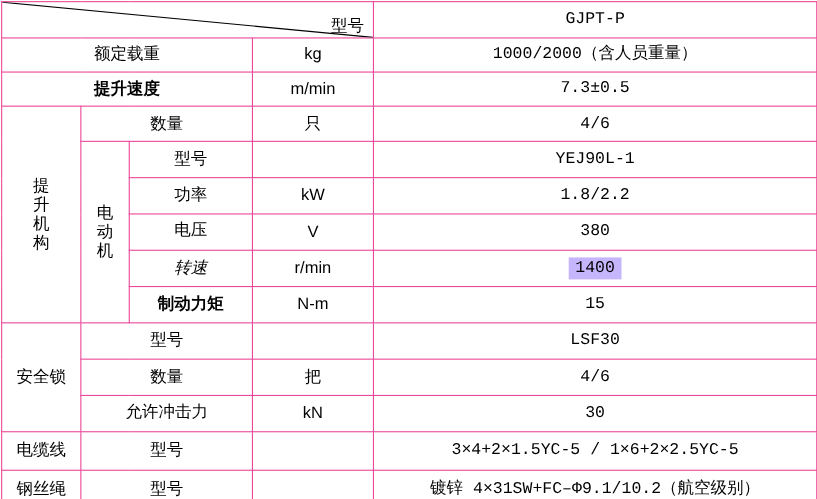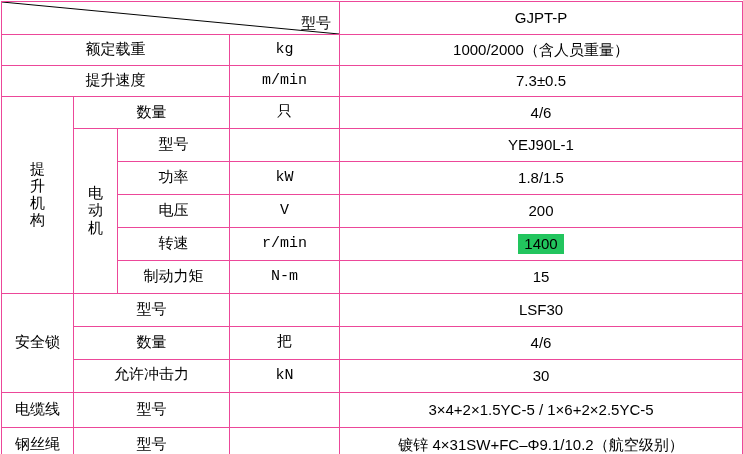--- a/index.html
+++ b/index.html
@@ -31,25 +31,25 @@
     vertical-align: middle;
     font-size: 15px;
     padding: 0 2px;
     line-height: 1.15;
   }
   td.cn {
     font-family: "DejaVu Sans", "Liberation Sans", sans-serif;
     font-size: 15px;
   }
   td.unit {
+    font-family: Liberation Sans, sans-serif;
+    font-size: 14px;
+  }
+  td.val {
     font-family: Liberation Mono, monospace;
-    font-size: 14px;
-  }
-  td.val {
-    font-family: Liberation Sans, sans-serif;
     font-size: 15px;
     margin-top: 41px;
   }
   td.vertlabel {
     font-family: "DejaVu Sans", "Liberation Sans", sans-serif;
     font-size: 15px;
     letter-spacing: 0px;
     line-height: 1.45;
   }
   td.diag {
@@ -65,21 +65,21 @@
     height: 100%;
   }
   td.diag .model-label {
     position: absolute;
     right: 8px;
     bottom: 2px;
     font-family: "DejaVu Sans", "Liberation Sans", sans-serif;
     font-size: 15px;
   }
   .highlight {
-    background: #22c55e;
+    background: #c4b5fd;
     padding: 1px 6px;
     display: inline-block;
   }
   .stacked span {
     display: block;
   }
   .nowrapval {
     white-space: nowrap;
   }
 </style>
@@ -107,21 +107,21 @@
         <td class="val" style="height:32px;">GJPT-P</td>
       </tr>
 
       <tr>
         <td class="cn" colspan="3" style="height:30px;">额定载重</td>
         <td class="unit">kg</td>
         <td class="val">1000/2000（含人员重量）</td>
       </tr>
 
       <tr>
-        <td class="cn" colspan="3" style="height:30px;">提升速度</td>
+        <td class="cn" colspan="3" style="height:30px;font-weight:bold;">提升速度</td>
         <td class="unit">m/min</td>
         <td class="val">7.3±0.5</td>
       </tr>
 
       <tr>
         <td class="vertlabel stacked" rowspan="6">
           <span>提</span>
           <span>升</span>
           <span>机</span>
           <span>构</span>
@@ -138,37 +138,37 @@
           <span>机</span>
         </td>
         <td class="cn" style="height:32px;">型号</td>
         <td class="unit"></td>
         <td class="val">YEJ90L-1</td>
       </tr>
 
       <tr>
         <td class="cn" style="height:32px;">功率</td>
         <td class="unit">kW</td>
-        <td class="val">1.8/1.5</td>
+        <td class="val">1.8/2.2</td>
       </tr>
 
       <tr>
         <td class="cn" style="height:32px;font-family:Liberation Serif, serif;">电压</td>
         <td class="unit">V</td>
-        <td class="val">200</td>
-      </tr>
-
-      <tr>
-        <td class="cn" style="height:32px;">转速</td>
+        <td class="val">380</td>
+      </tr>
+
+      <tr>
+        <td class="cn" style="height:32px;font-style:italic;">转速</td>
         <td class="unit">r/min</td>
         <td class="val"><span class="highlight">1400</span></td>
       </tr>
 
       <tr>
-        <td class="cn" style="height:32px;">制动力矩</td>
+        <td class="cn" style="height:32px;font-weight:bold;">制动力矩</td>
         <td class="unit">N-m</td>
         <td class="val">15</td>
       </tr>
 
       <tr>
         <td class="cn" rowspan="3">安全锁</td>
         <td class="cn" colspan="2" style="height:32px;">型号</td>
         <td class="unit"></td>
         <td class="val">LSF30</td>
       </tr>

